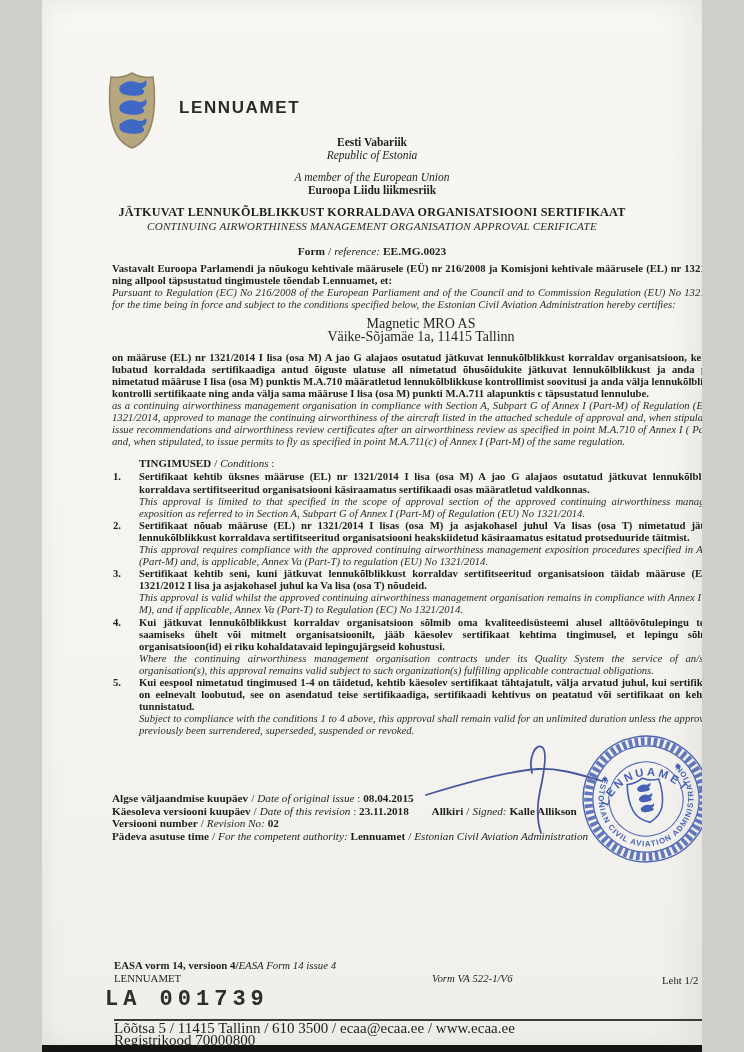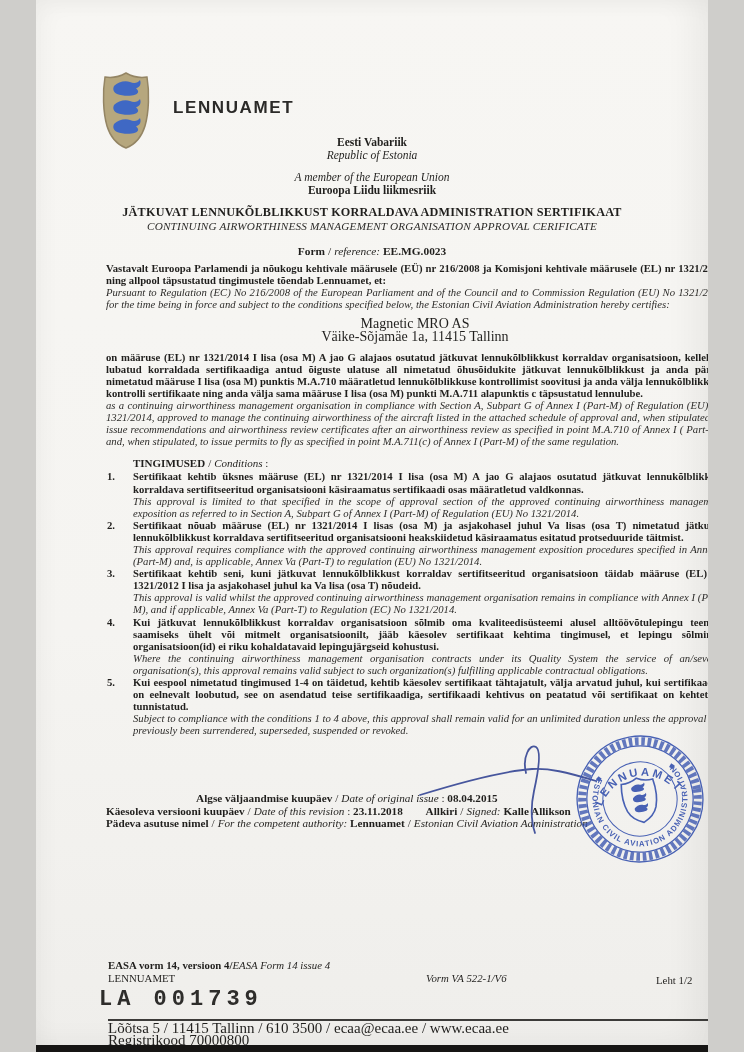--- a/index.html
+++ b/index.html
@@ -1,20 +1,20 @@
 <!DOCTYPE html>
 <html><head>
 <meta charset="utf-8">
 <style>
   html,body{margin:0;padding:0;background:#cfcecb;}
   .page{
     position:relative;width:660px;height:1052px;margin:0 auto;
     background:linear-gradient(180deg,#f7f6f3 0%,#f5f4f1 60%,#efeeeb 100%);
     box-shadow:inset -16px -8px 30px rgba(0,0,0,.05), inset 8px 5px 20px rgba(0,0,0,.03);
-    font-family:"Liberation Serif",serif;color:#201f1d;overflow:hidden;padding-left:12px;
+    font-family:"Liberation Serif",serif;color:#201f1d;overflow:hidden;
   }
   
   .logo{position:absolute;top:70px;left:64px;}
   .logo-text{
     position:absolute;top:98px;left:137px;
     font-family:"Liberation Sans",sans-serif;font-size:17px;font-weight:600;
     letter-spacing:1.6px;color:#2b2a28;
   }
   .head{position:absolute;top:136px;left:0;right:0;text-align:center;}
   .b{font-weight:bold;}
@@ -30,21 +30,21 @@
   .et{font-weight:bold;display:block;}
   .en{font-style:italic;color:#2d2c2a;display:block;}
   .holder{text-align:center;font-weight:normal;font-size:14px;line-height:12.6px;margin:8px 0 7px;}
   .cond-title{margin:10px 0 1px 27px;font-size:11px;text-align:left;}
   .cond{display:flex;}
   .cond-num{flex:0 0 27px;font-weight:bold;padding-left:1px;box-sizing:border-box;}
   .cond-body{flex:1;}
   
   .fields{position:absolute;left:70px;top:792px;font-size:11.2px;line-height:12.5px;}
   .fields .row{margin-bottom:0;}
-  .row-issue{margin-bottom:18px;text-align:center;}
+  .row-issue{margin-bottom:18px;}
   .row-rev{margin-bottom:10px;}
   .row-no{margin-bottom:16px;}
   .signedpart{margin-left:20px;}
   
   .signature{position:absolute;left:378px;top:733px;}
   .stamp{position:absolute;left:537px;top:732px;width:134px;height:134px;opacity:.93;transform:rotate(-10deg);}
   
   .formfoot{position:absolute;left:72px;top:959px;width:628px;font-size:10.8px;line-height:12.5px;}
   .formfoot .org-row{position:relative;}
   .formno{position:absolute;left:318px;top:0;font-style:italic;}
@@ -78,21 +78,21 @@
 
   <div class="head">
     <div class="grp">
       <div class="ln b">Eesti Vabariik</div>
       <div class="ln i">Republic of Estonia</div>
     </div>
     <div class="grp">
       <div class="ln i">A member of the European Union</div>
       <div class="ln b">Euroopa Liidu liikmesriik</div>
     </div>
-    <div class="title-et">JÄTKUVAT LENNUKÕLBLIKKUST KORRALDAVA ADMINISTRATION SERTIFIKAAT</div>
+    <div class="title-et">JÄTKUVAT LENNUKÕLBLIKKUST KORRALDAVA ORGANISATSIOONI SERTIFIKAAT</div>
     <div class="title-en">CONTINUING AIRWORTHINESS MANAGEMENT ORGANISATION APPROVAL CERIFICATE</div>
     <div class="refline">
       <span class="b">Form</span><span class="sp">/</span><span class="i">reference:</span>
       <span class="b">EE.MG.0023</span>
     </div>
   </div>
 
   <div class="body">
     <p style="margin:0">
       <span class="et">Vastavalt Euroopa Parlamendi ja nõukogu kehtivale määrusele (EÜ) nr 216/2008 ja Komisjoni kehtivale määrusele (EL) nr 1321/2014 ning allpool täpsustatud tingimustele tõendab Lennuamet, et:</span>
@@ -154,22 +154,26 @@
       <span class="b">08.04.2015</span>
     </div>
     <div class="row row-rev">
       <span class="b">Käesoleva versiooni kuupäev</span><span class="sp">/</span><span class="i">Date of this revision</span> <span>:</span>
       <span class="b">23.11.2018</span>
       <span class="signedpart">
         <span class="b">Allkiri</span><span class="sp">/</span><span class="i">Signed:</span>
         <span class="b">Kalle Allikson</span>
       </span>
     </div>
+    <div class="row row-no">
+      <span class="b">Versiooni number</span><span class="sp">/</span><span class="i">Revision No:</span>
+      <span class="b">02</span>
+    </div>
     <div class="row">
-      <span class="b">Pädeva asutuse nimel</span><span class="sp">/</span><span class="i">For the competent authority:</span>
+      <span class="b">Pädeva asutuse time</span><span class="sp">/</span><span class="i">For the competent authority:</span>
       <span class="b">Lennuamet</span><span class="sp">/</span><span class="i">Estonian Civil Aviation Administration</span>
     </div>
   </div>
 
   <svg class="signature" width="210" height="110" viewBox="0 0 210 110">
     <g fill="none" stroke="#47569d" stroke-width="1.8" stroke-linecap="round">
       <path d="M6 62 C45 50 90 38 118 36 C135 35 152 39 182 48"></path>
       <path d="M112 40 C108 24 116 10 122 14 C128 18 124 40 120 58 C117 72 117 88 121 100"></path>
     </g>
   </svg>

